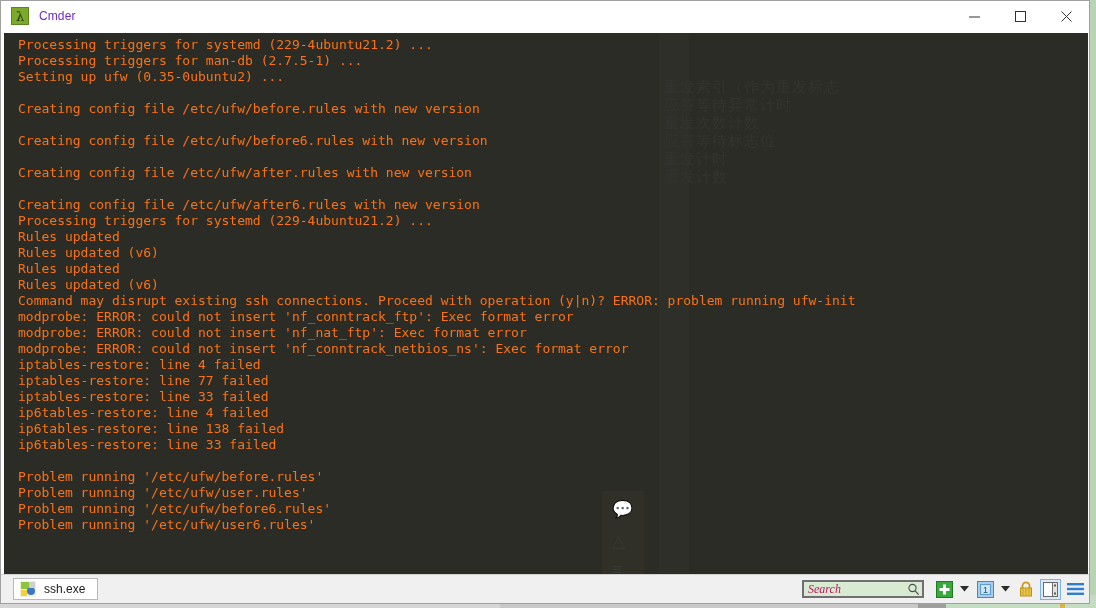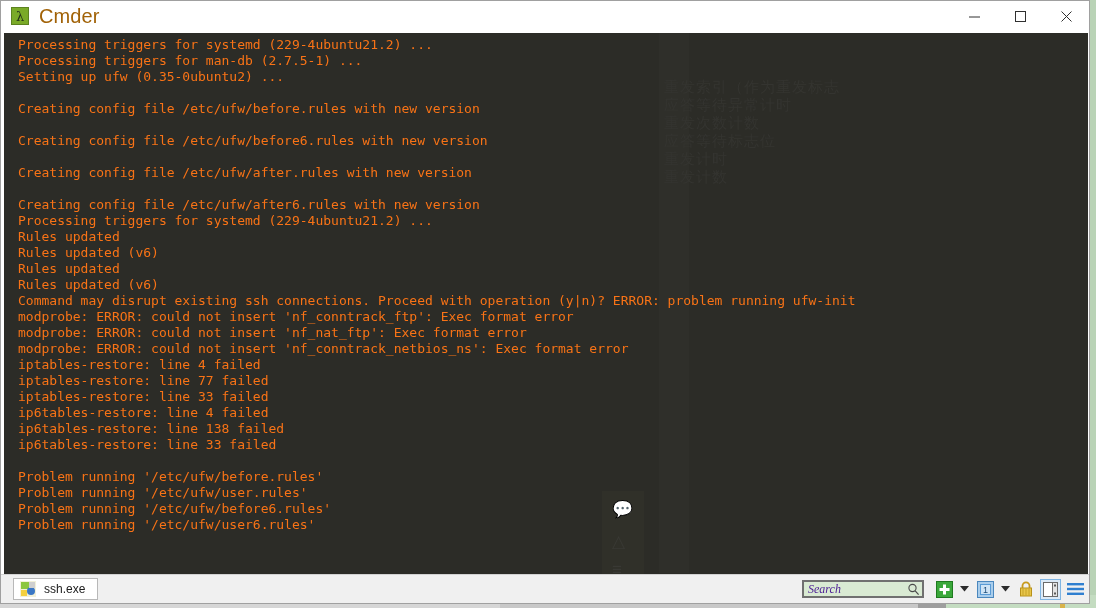--- a/index.html
+++ b/index.html
@@ -85,22 +85,22 @@
     align-items: center;
     justify-content: center;
     color: #24331a;
     font-family: "DejaVu Serif", serif;
     font-size: 13px;
     line-height: 1;
     flex: none;
   }
   #app-title {
     margin-left: 10px;
-    font-size: 20px;
-    color: #a16207;
+    font-size: 12px;
+    color: #6d28d9;
     font-family: "Liberation Sans", sans-serif;
     letter-spacing: 0.1px;
   }
   #window-controls {
     position: absolute;
     right: 0; top: 0;
     height: 30px;
     display: flex;
   }
   .wc-btn {
@@ -226,21 +226,21 @@
     display: flex;
     align-items: center;
     padding: 0 2px 0 4px;
     margin-right: 6px;
   }
   #search-input-text {
     flex: 1;
     font-family: "Liberation Serif", serif;
     font-style: italic;
     font-size: 12px;
-    color: #4c1d95;
+    color: #be185d;
     line-height: 14px;
   }
   .sb-btn {
     width: 20px; height: 20px;
     display: flex;
     align-items: center;
     justify-content: center;
     flex: none;
   }
   .caret-btn {

